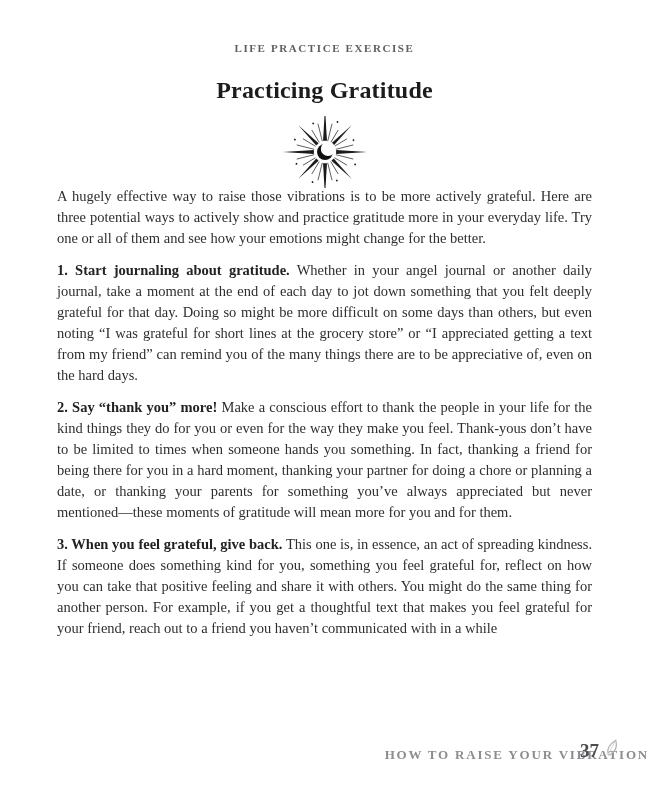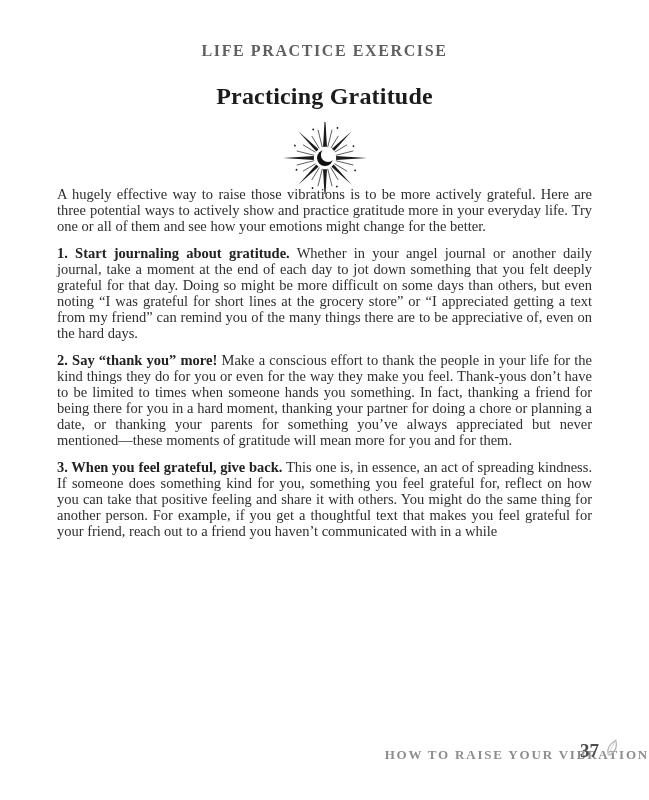--- a/index.html
+++ b/index.html
@@ -10,42 +10,42 @@
   }
   .page {
     position: relative;
     width: 649px; height: 800px;
     background: #ffffff;
     overflow: hidden;
     color: #2e2e2e;
   }
   .page-header { text-align: center; padding-top: 42px; }
   .kicker {
-    font-size: 16px;
+    font-size: 11px;
     font-weight: 700;
     letter-spacing: 1.6px;
     color: #5e5f61;
   }
   .title {
     margin-top: 23px;
     font-size: 24px;
     font-weight: 700;
     letter-spacing: 0.2px;
     color: #1c1c1c;
   }
   .ornament { margin-top: 12px; }
   .ornament svg { display: block; margin: 0 auto; }
   .content {
     position: absolute;
     left: 57px; top: 186px;
     width: 535px;
   }
   .para {
     font-size: 14.5px;
-    line-height: 16px;
+    line-height: 21px;
     text-align: justify;
     color: #2e2e2e;
     margin-bottom: 11px;
   }
   .para .lead { font-weight: 700; color: #222222; font-family: Liberation Serif, serif; }
   .page-footer {
     position: absolute;
     left: 0; right: 0; top: 740px;
     height: 26px;
   }

